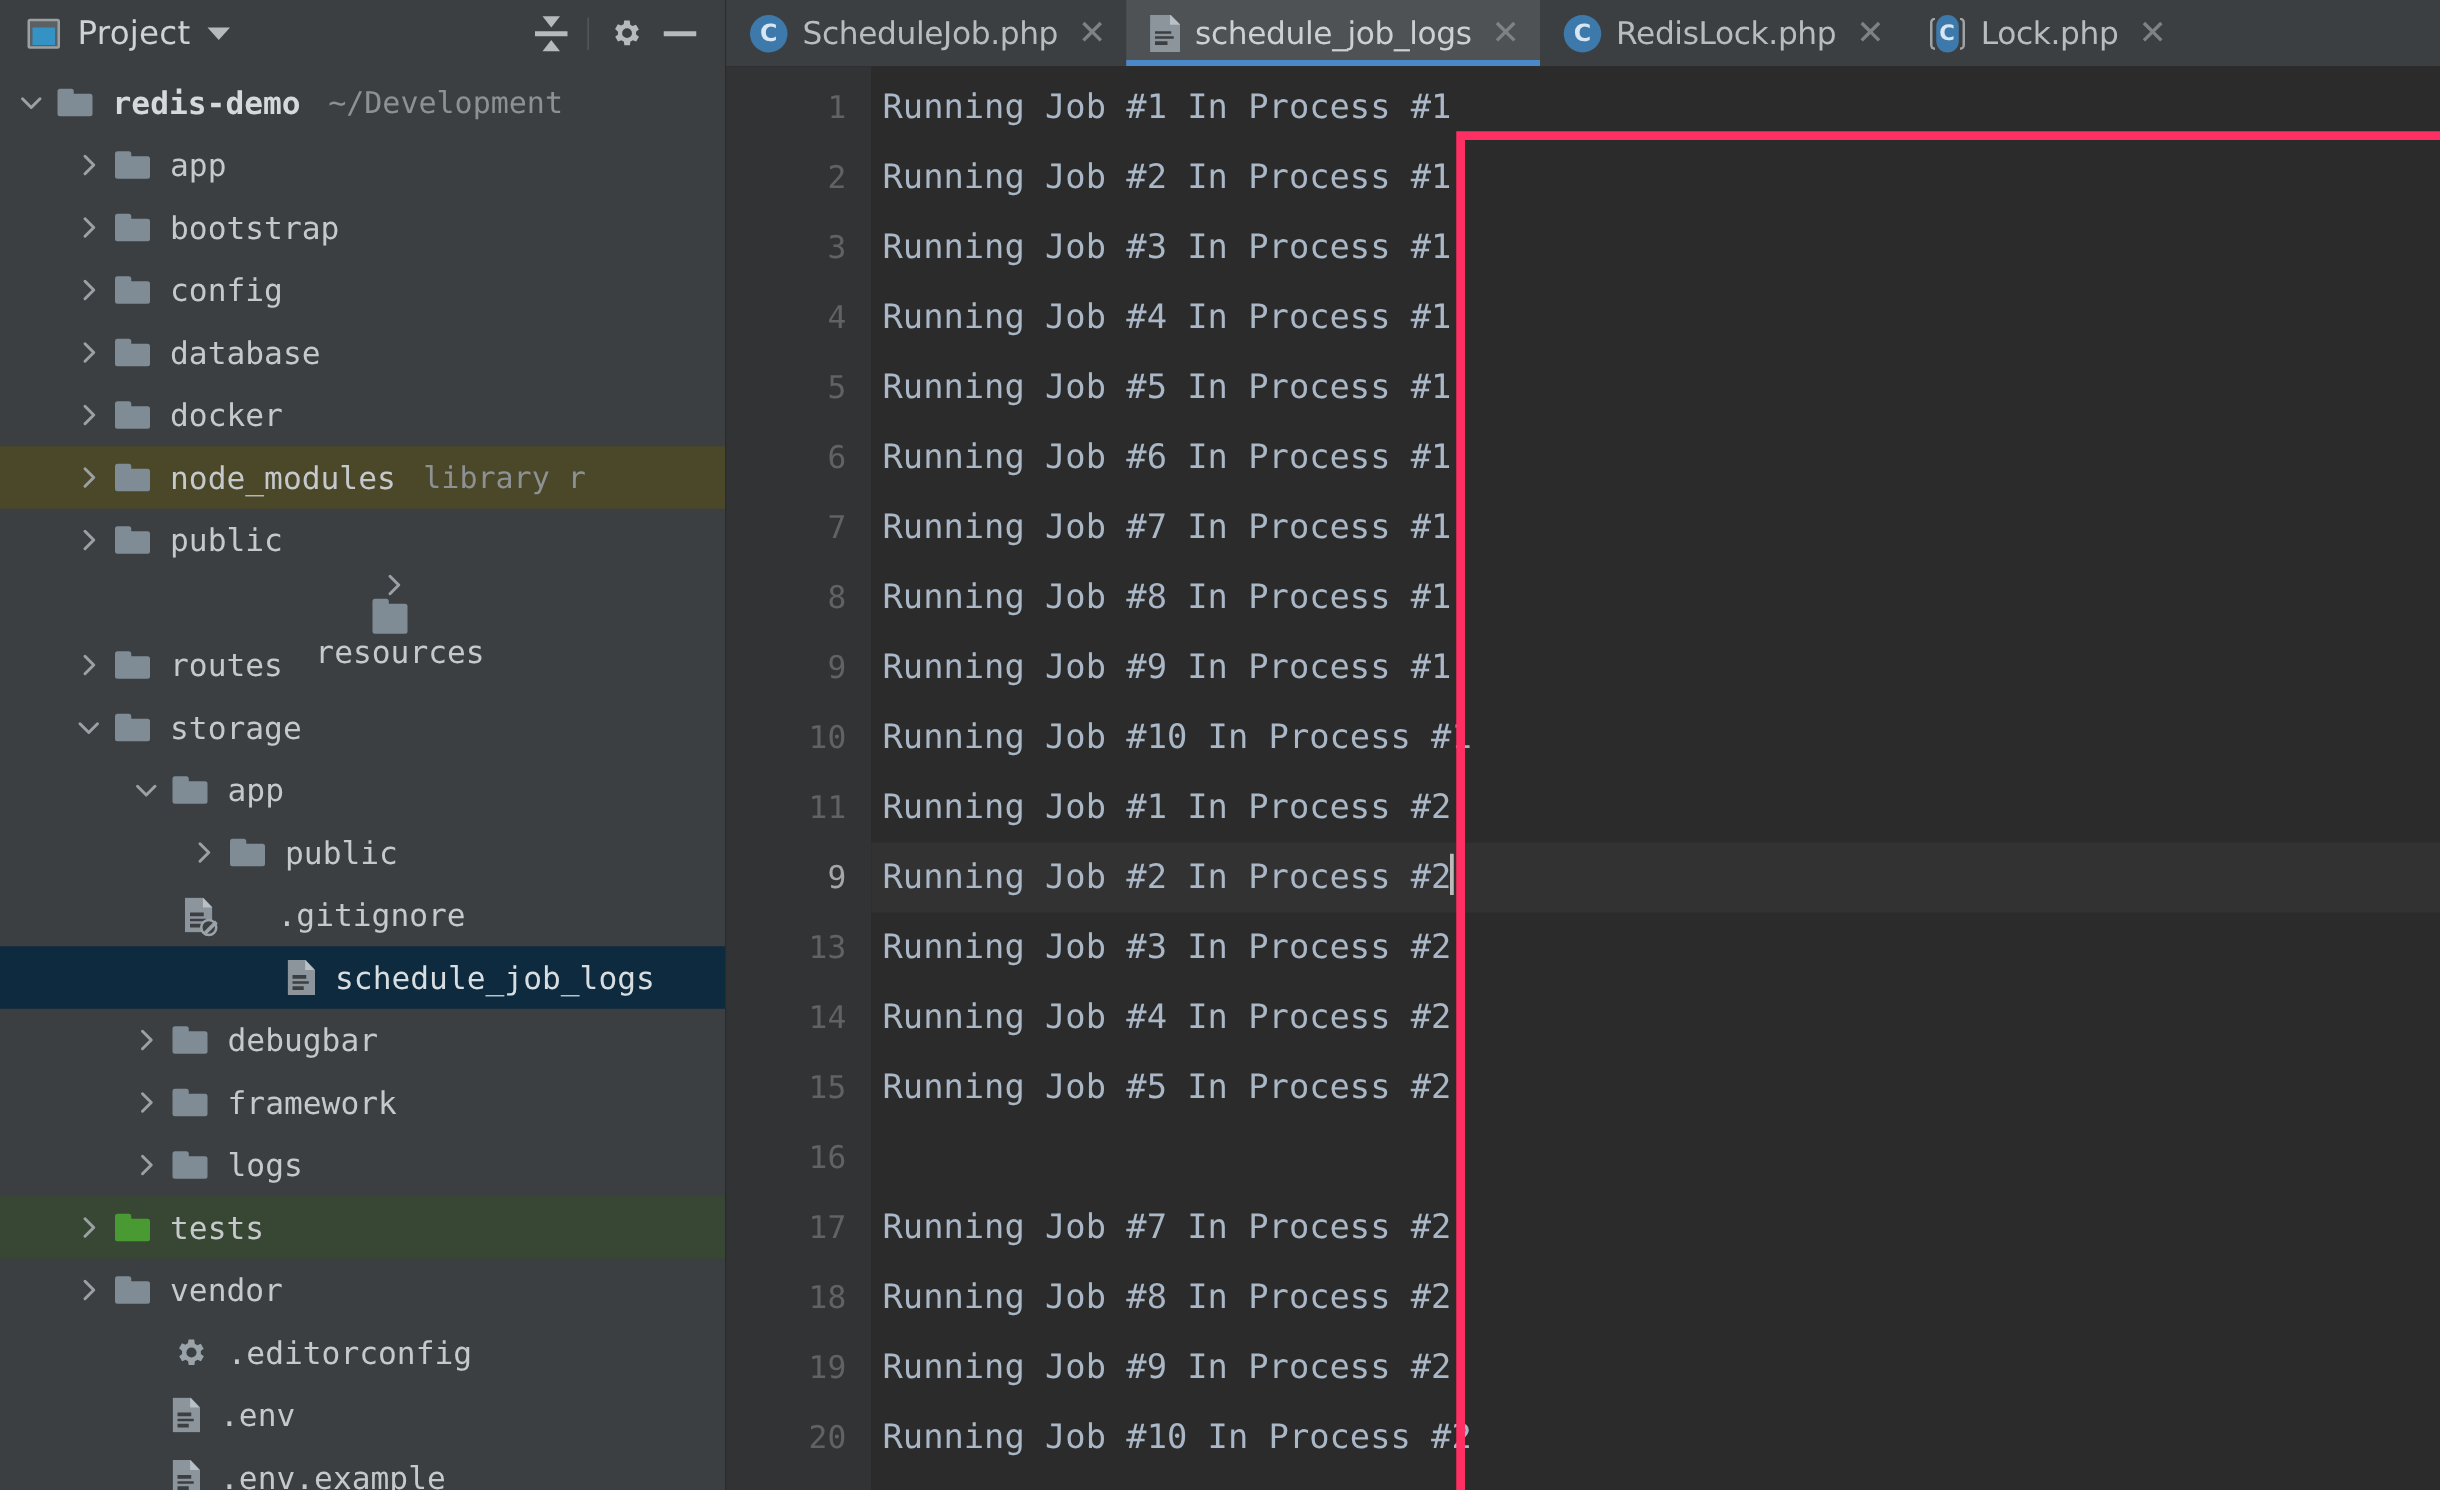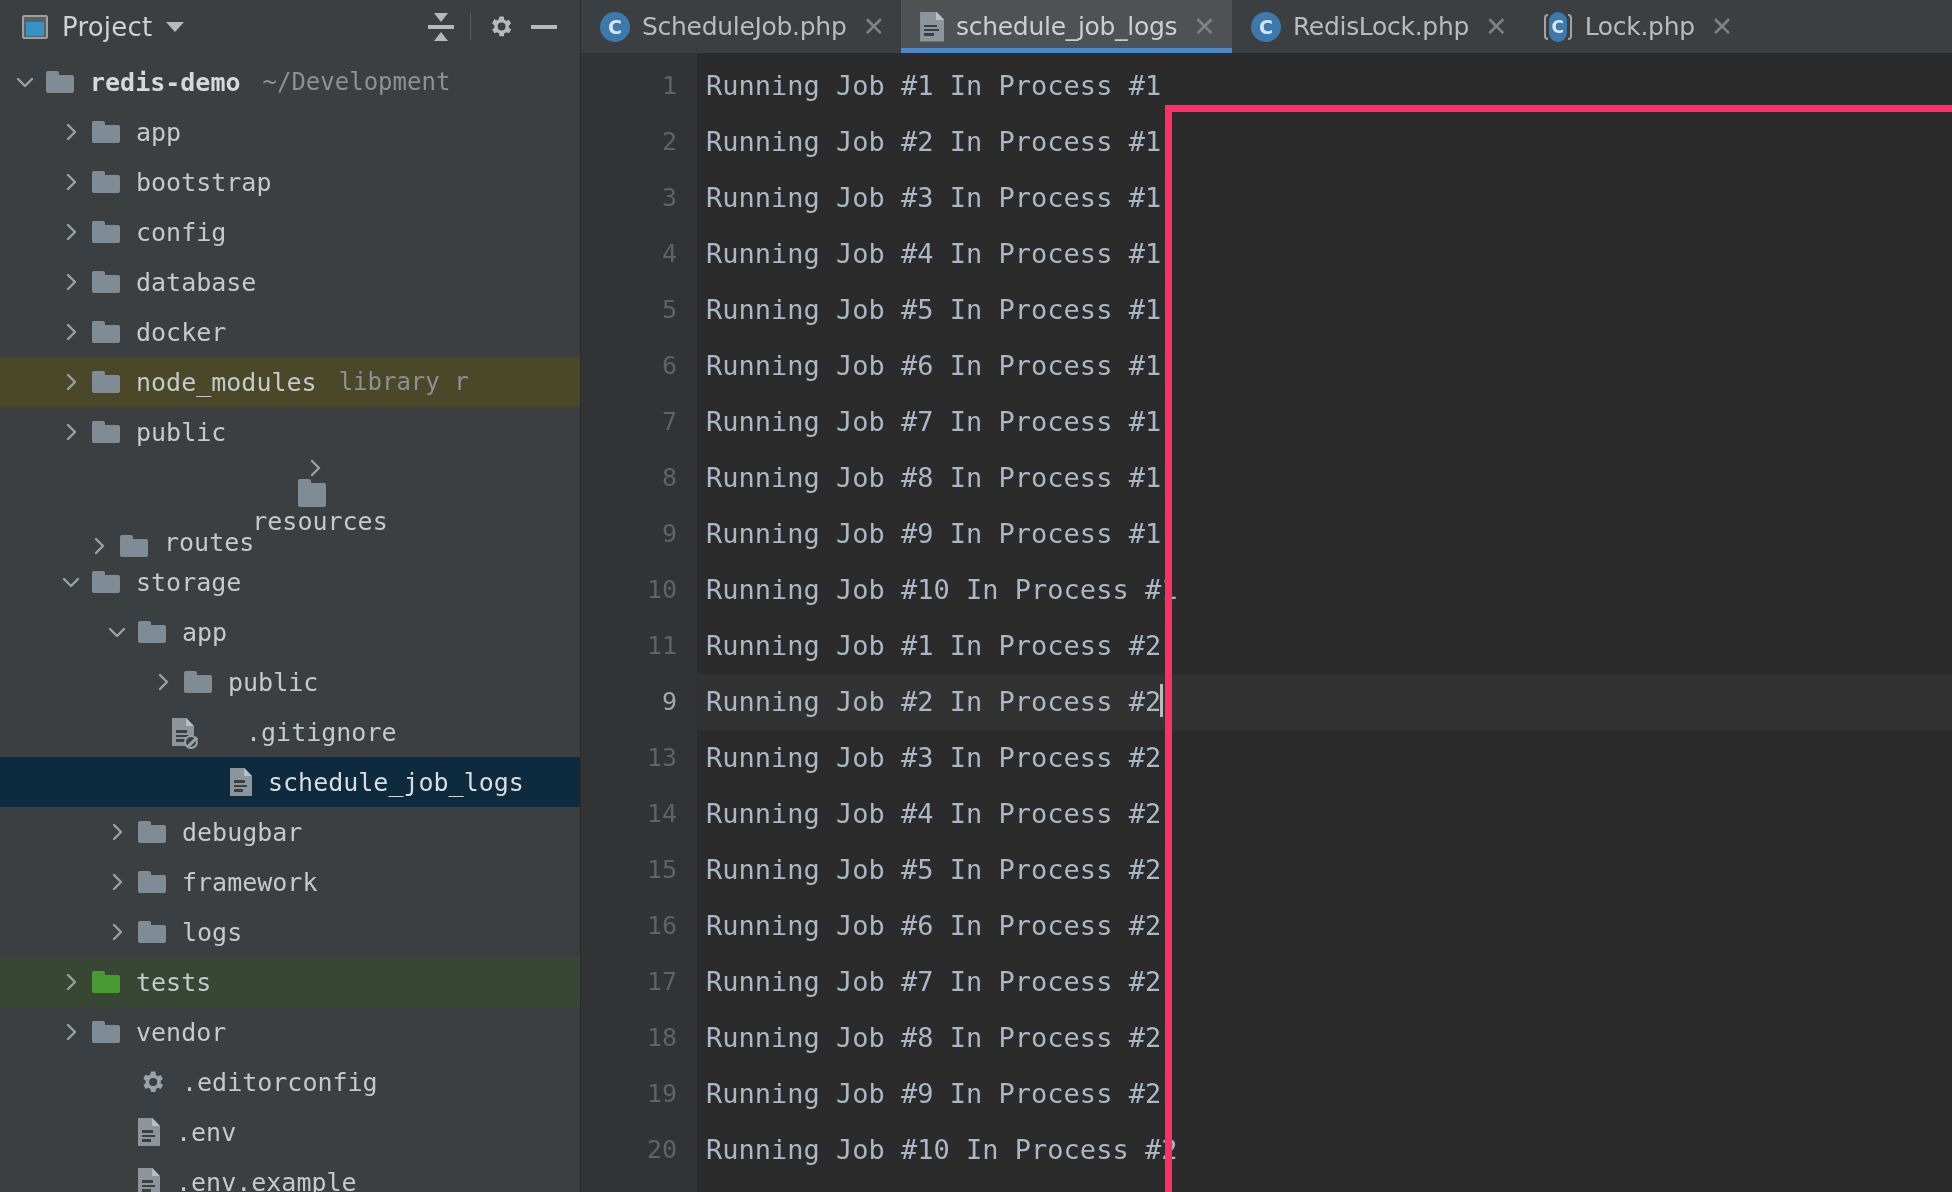--- a/index.html
+++ b/index.html
@@ -352,21 +352,21 @@
             <svg width="22" height="22" viewBox="0 0 22 22">
               <path d="M8 4 L15 11 L8 18" fill="none" stroke="#9aa0a4" stroke-width="2.4" stroke-linecap="round" stroke-linejoin="round"></path>
             </svg>
           </div>
           <div class="folder-ico">
             <div class="tab-b"></div>
             <div class="bodyb"></div>
           </div>
           <span class="tree-label">resources</span>
         </div>
-        <div class="tree-row" style="padding-left: 88px; align-items: flex-end;">
+        <div class="tree-row" style="padding-left: 60px;">
           <div class="arrow">
             <svg width="22" height="22" viewBox="0 0 22 22">
               <path d="M8 4 L15 11 L8 18" fill="none" stroke="#9aa0a4" stroke-width="2.4" stroke-linecap="round" stroke-linejoin="round"></path>
             </svg>
           </div>
           <div class="folder-ico">
             <div class="tab-b"></div>
             <div class="bodyb"></div>
           </div>
           <span class="tree-label">routes</span>
@@ -400,21 +400,21 @@
             <svg width="22" height="22" viewBox="0 0 22 22">
               <path d="M8 4 L15 11 L8 18" fill="none" stroke="#9aa0a4" stroke-width="2.4" stroke-linecap="round" stroke-linejoin="round"></path>
             </svg>
           </div>
           <div class="folder-ico">
             <div class="tab-b"></div>
             <div class="bodyb"></div>
           </div>
           <span class="tree-label">public</span>
         </div>
-        <div class="tree-row" style="padding-left: 104px; gap: 36px;">
+        <div class="tree-row" style="padding-left: 80px; gap: 36px;">
           <div class="arrow none"></div>
           <div class="file-ico">
             <div class="sheet"></div>
             <div class="fold"></div>
             <div class="ln l1"></div>
             <div class="ln l2"></div>
             <div class="ln l3"></div>
             <div class="ignore"></div>
           </div>
           <span class="tree-label">.gitignore</span>
@@ -553,21 +553,20 @@
           <div class="code-line" style="top: 285px;"><span>Running Job #6 In Process #1</span></div>
           <div class="code-line" style="top: 341px;"><span>Running Job #7 In Process #1</span></div>
           <div class="code-line" style="top: 397px;"><span>Running Job #8 In Process #1</span></div>
           <div class="code-line" style="top: 453px;"><span>Running Job #9 In Process #1</span></div>
           <div class="code-line" style="top: 509px;"><span>Running Job #10 In Process #1</span></div>
           <div class="code-line" style="top: 565px;"><span>Running Job #1 In Process #2</span></div>
           <div class="code-line current" style="top: 621px;"><span>Running Job #2 In Process #2</span><span class="caret"></span></div>
           <div class="code-line" style="top: 677px;"><span>Running Job #3 In Process #2</span></div>
           <div class="code-line" style="top: 733px;"><span>Running Job #4 In Process #2</span></div>
           <div class="code-line" style="top: 789px;"><span>Running Job #5 In Process #2</span></div>
-          <div class="code-line" style="top: 845px;"><span>Running Job #6 In Process #2</span></div>
           <div class="code-line" style="top: 901px;"><span>Running Job #7 In Process #2</span></div>
           <div class="code-line" style="top: 957px;"><span>Running Job #8 In Process #2</span></div>
           <div class="code-line" style="top: 1013px;"><span>Running Job #9 In Process #2</span></div>
           <div class="code-line" style="top: 1069px;"><span>Running Job #10 In Process #2</span></div>
         </div>
       <div class="annot-box"></div>
     </div>
 
   </div>
 </div>

